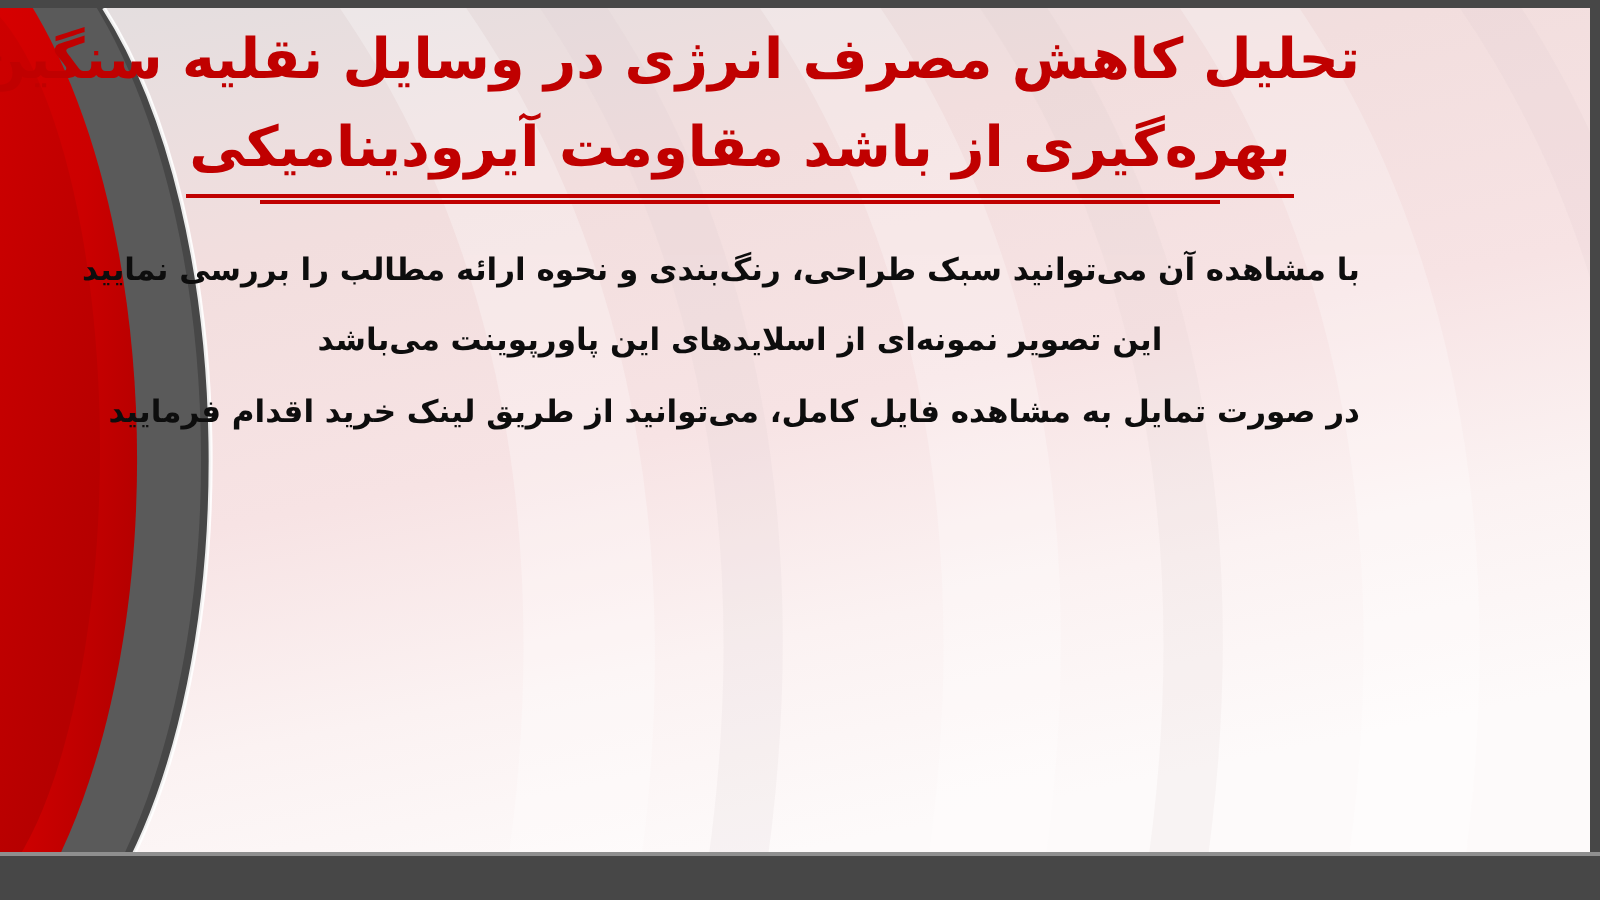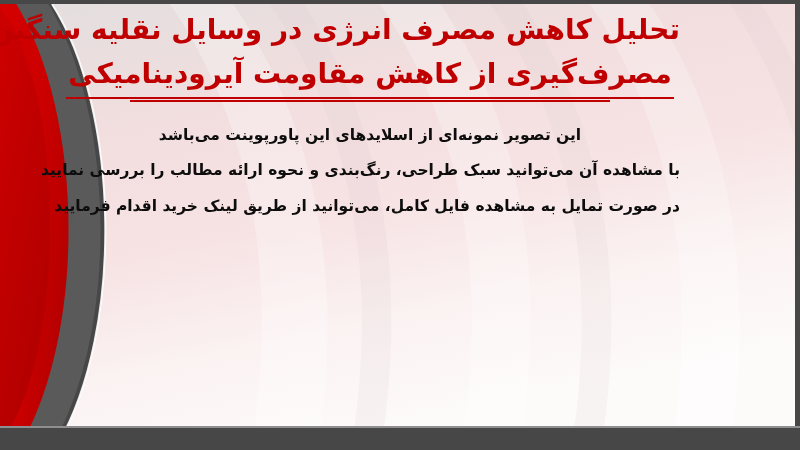--- a/index.html
+++ b/index.html
@@ -176,25 +176,25 @@
   <div class="top-edge"></div>
   <div class="right-edge"></div>
   <div class="bottom-band-hl"></div>
   <div class="bottom-band"></div>
 
   <div class="content">
 
     <div class="title-block">
       <div class="title-line">تحلیل کاهش مصرف انرژی در وسایل نقلیه سنگین با</div>
       <div>
-        <span class="title-line underlined">مصرف‌گیری از کاهش مقاومت آیرودینامیکی</span>
+        <span class="title-line underlined">بهره‌گیری از باشد مقاومت آیرودینامیکی</span>
       </div>
       <span class="title-underline-extra"></span>
     </div>
 
     <div class="body-block">
+      <div class="body-line">با مشاهده آن می‌توانید سبک طراحی، رنگ‌بندی و نحوه ارائه مطالب را بررسی نمایید</div>
       <div class="body-line">این تصویر نمونه‌ای از اسلایدهای این پاورپوینت می‌باشد</div>
-      <div class="body-line">با مشاهده آن می‌توانید سبک طراحی، رنگ‌بندی و نحوه ارائه مطالب را بررسی نمایید</div>
       <div class="body-line">در صورت تمایل به مشاهده فایل کامل، می‌توانید از طریق لینک خرید اقدام فرمایید</div>
     </div>
 
   </div>
 </div>
 
 </body></html>

